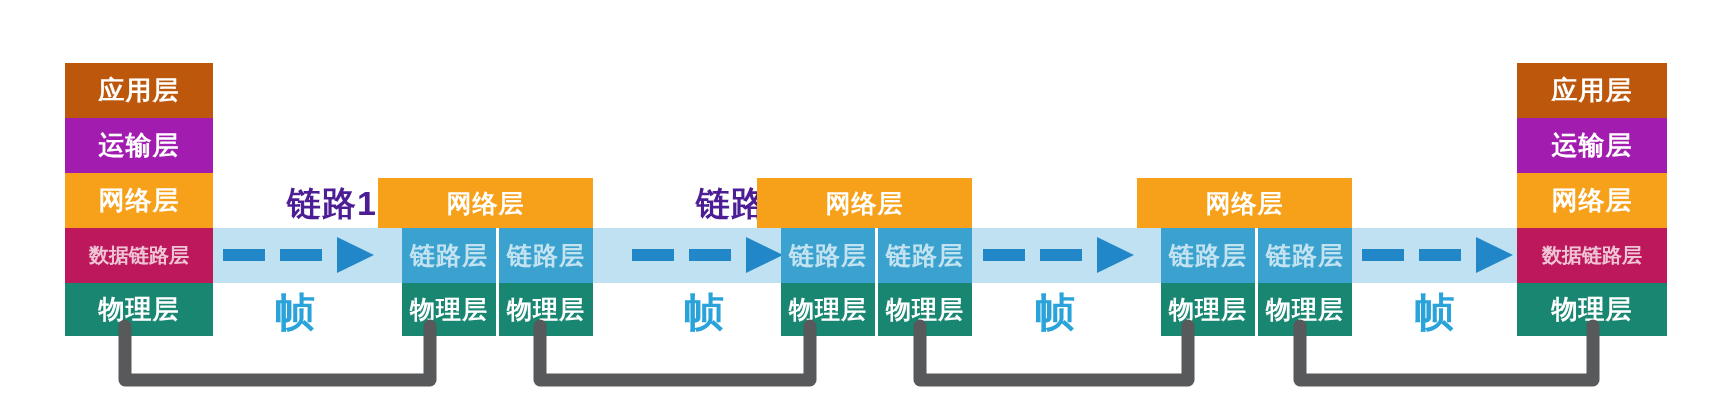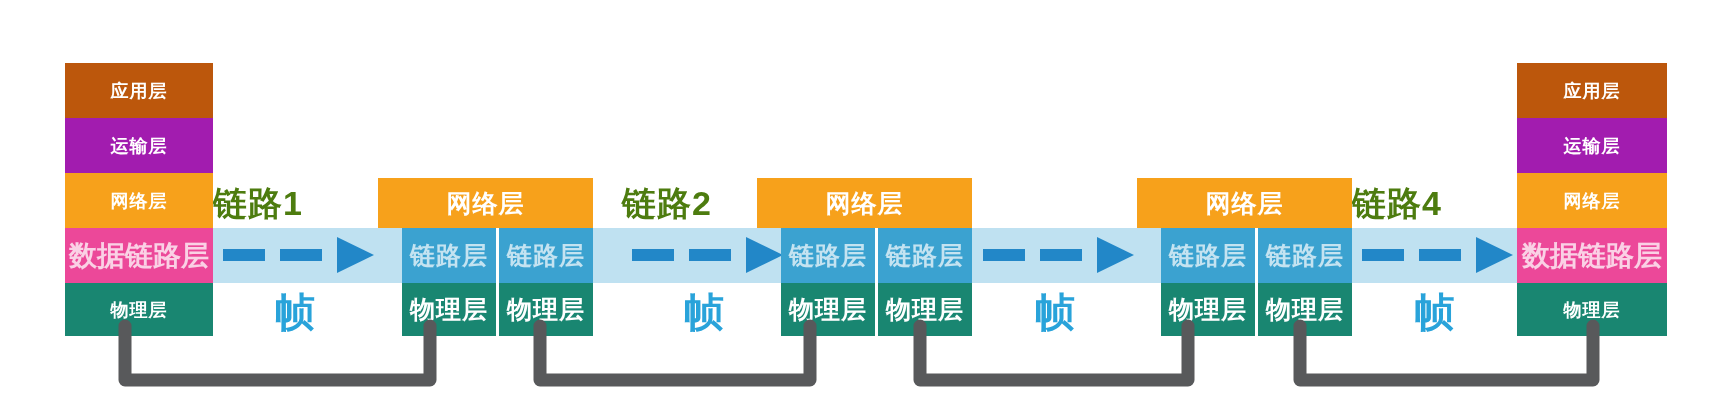--- a/index.html
+++ b/index.html
@@ -7,44 +7,44 @@
     position:relative;width:1723px;height:418px;background:#ffffff;overflow:hidden;
     font-family:"Liberation Sans","DejaVu Sans",sans-serif;font-weight:bold;
   }
   
   .band{position:absolute;left:213px;top:228px;width:1304px;height:55px;background:#bfe1f1;z-index:1;}
 
   
   .host{position:absolute;top:63px;display:flex;flex-direction:column;z-index:4;}
   .host-left{left:65px;width:148px;}
   .host-right{left:1517px;width:150px;}
-  .row{display:flex;align-items:center;justify-content:center;color:#ffffff;font-size:18px;letter-spacing:1px;}
+  .row{display:flex;align-items:center;justify-content:center;color:#ffffff;font-size:26px;letter-spacing:1px;}
   .r-app{height:55px;background:#bc570c;}
   .r-trans{height:55px;background:#a21caf;}
   .r-net{height:55px;background:#f7a11b;}
-  .r-dl{height:55px;background:#ec4899;color:rgba(255,255,255,0.75);font-size:28px;letter-spacing:0;}
+  .r-dl{height:55px;background:#be185d;color:rgba(255,255,255,0.75);font-size:20px;letter-spacing:0;}
   .r-phys{height:53px;background:#198671;}
 
   
   .router{position:absolute;top:178px;width:215px;z-index:4;}
   .router .net{height:50px;background:#f7a11b;display:flex;align-items:center;justify-content:center;color:#fff;font-size:25px;letter-spacing:1px;}
   .router .grid{display:flex;height:108px;padding-left:24px;}
   .router .stack{flex:1;display:flex;flex-direction:column;}
   .router .vsep{width:3px;background:#ffffff;}
   .cell{display:flex;align-items:center;justify-content:center;font-size:25px;letter-spacing:1px;}
   .cell.link{height:55px;background:#3ba2d0;color:rgba(255,255,255,0.7);}
   .cell.phys{height:53px;background:#198671;color:#ffffff;}
 
   
   .linkzone{position:absolute;top:0;height:418px;z-index:2;}
   .lz1{left:213px;width:164px;}
   .lz2{left:622px;width:164px;}
   .lz3{left:973px;width:164px;}
   .lz4{left:1352px;width:165px;}
-  .linklabel{position:absolute;top:181px;left:0;width:100%;text-align:left;color:#4d7c0f;font-size:34px;letter-spacing:1px;}
+  .linklabel{position:absolute;top:181px;left:0;width:100%;text-align:right;color:#4c1d95;font-size:34px;letter-spacing:1px;}
   .arrow{position:absolute;top:228px;left:0;}
   .framelabel{position:absolute;top:285px;left:0;width:100%;text-align:center;color:#29a3da;font-size:40px;}
 
   
   .wires{position:absolute;left:0;top:0;z-index:5;}
 </style>
 </head>
 <body>
 
 <div class="canvas">
@@ -132,21 +132,20 @@
 
   <div class="linkzone lz3">
     <svg class="arrow" width="164" height="55" viewBox="0 0 164 55">
       <line x1="10" y1="27" x2="122" y2="27" stroke="#2287c8" stroke-width="12" stroke-dasharray="42 15"></line>
       <polygon points="124,9 124,45 161,27" fill="#2287c8"></polygon>
     </svg>
     <div class="framelabel">帧</div>
   </div>
 
   <div class="linkzone lz4">
-    <div class="linklabel">链路4</div>
     <svg class="arrow" width="165" height="55" viewBox="0 0 165 55">
       <line x1="10" y1="27" x2="122" y2="27" stroke="#2287c8" stroke-width="12" stroke-dasharray="42 15"></line>
       <polygon points="124,9 124,45 161,27" fill="#2287c8"></polygon>
     </svg>
     <div class="framelabel">帧</div>
   </div>
 
   <svg class="wires" width="1723" height="418" viewBox="0 0 1723 418">
     <g fill="none" stroke="#58595b" stroke-width="13" stroke-linecap="round" stroke-linejoin="round">
       <path d="M125 326 L125 380 L430 380 L430 326"></path>

